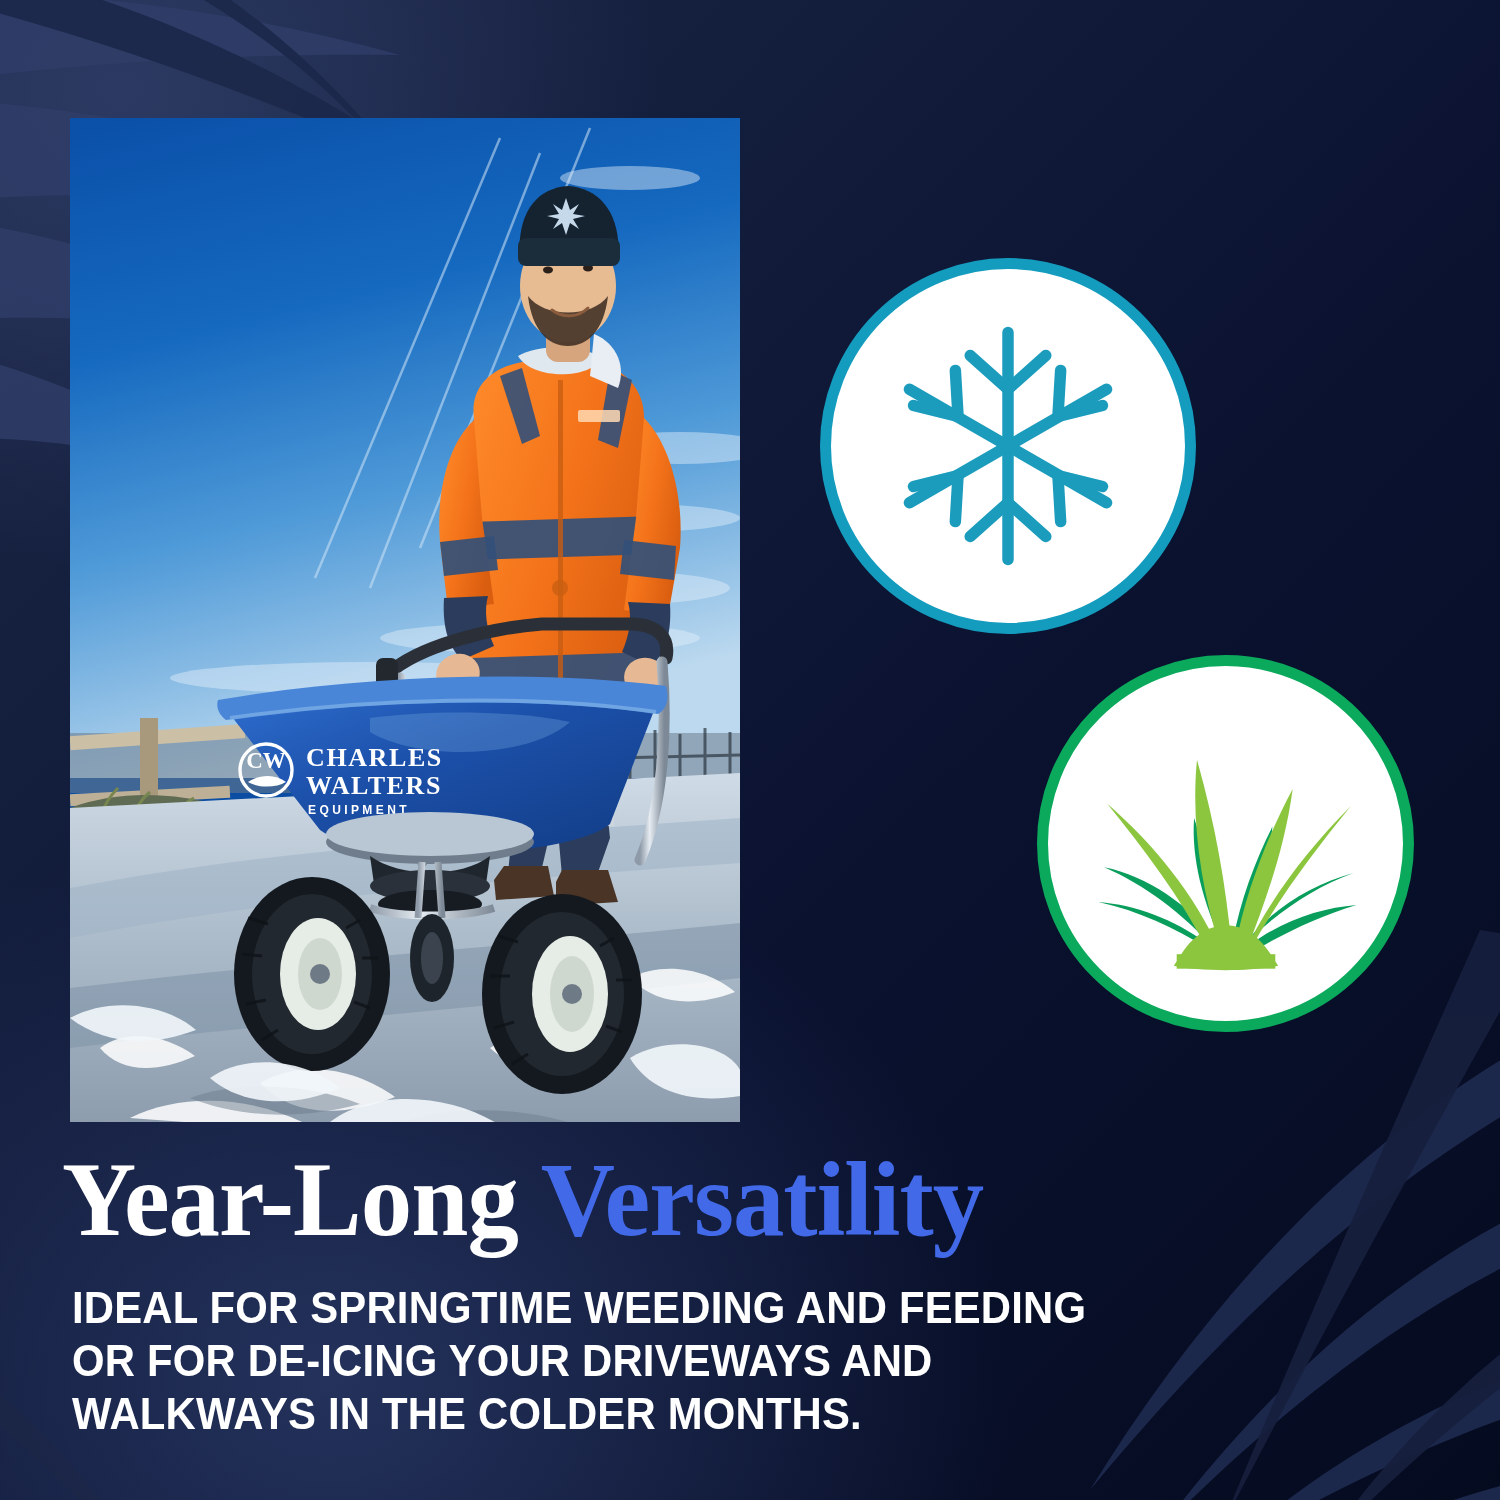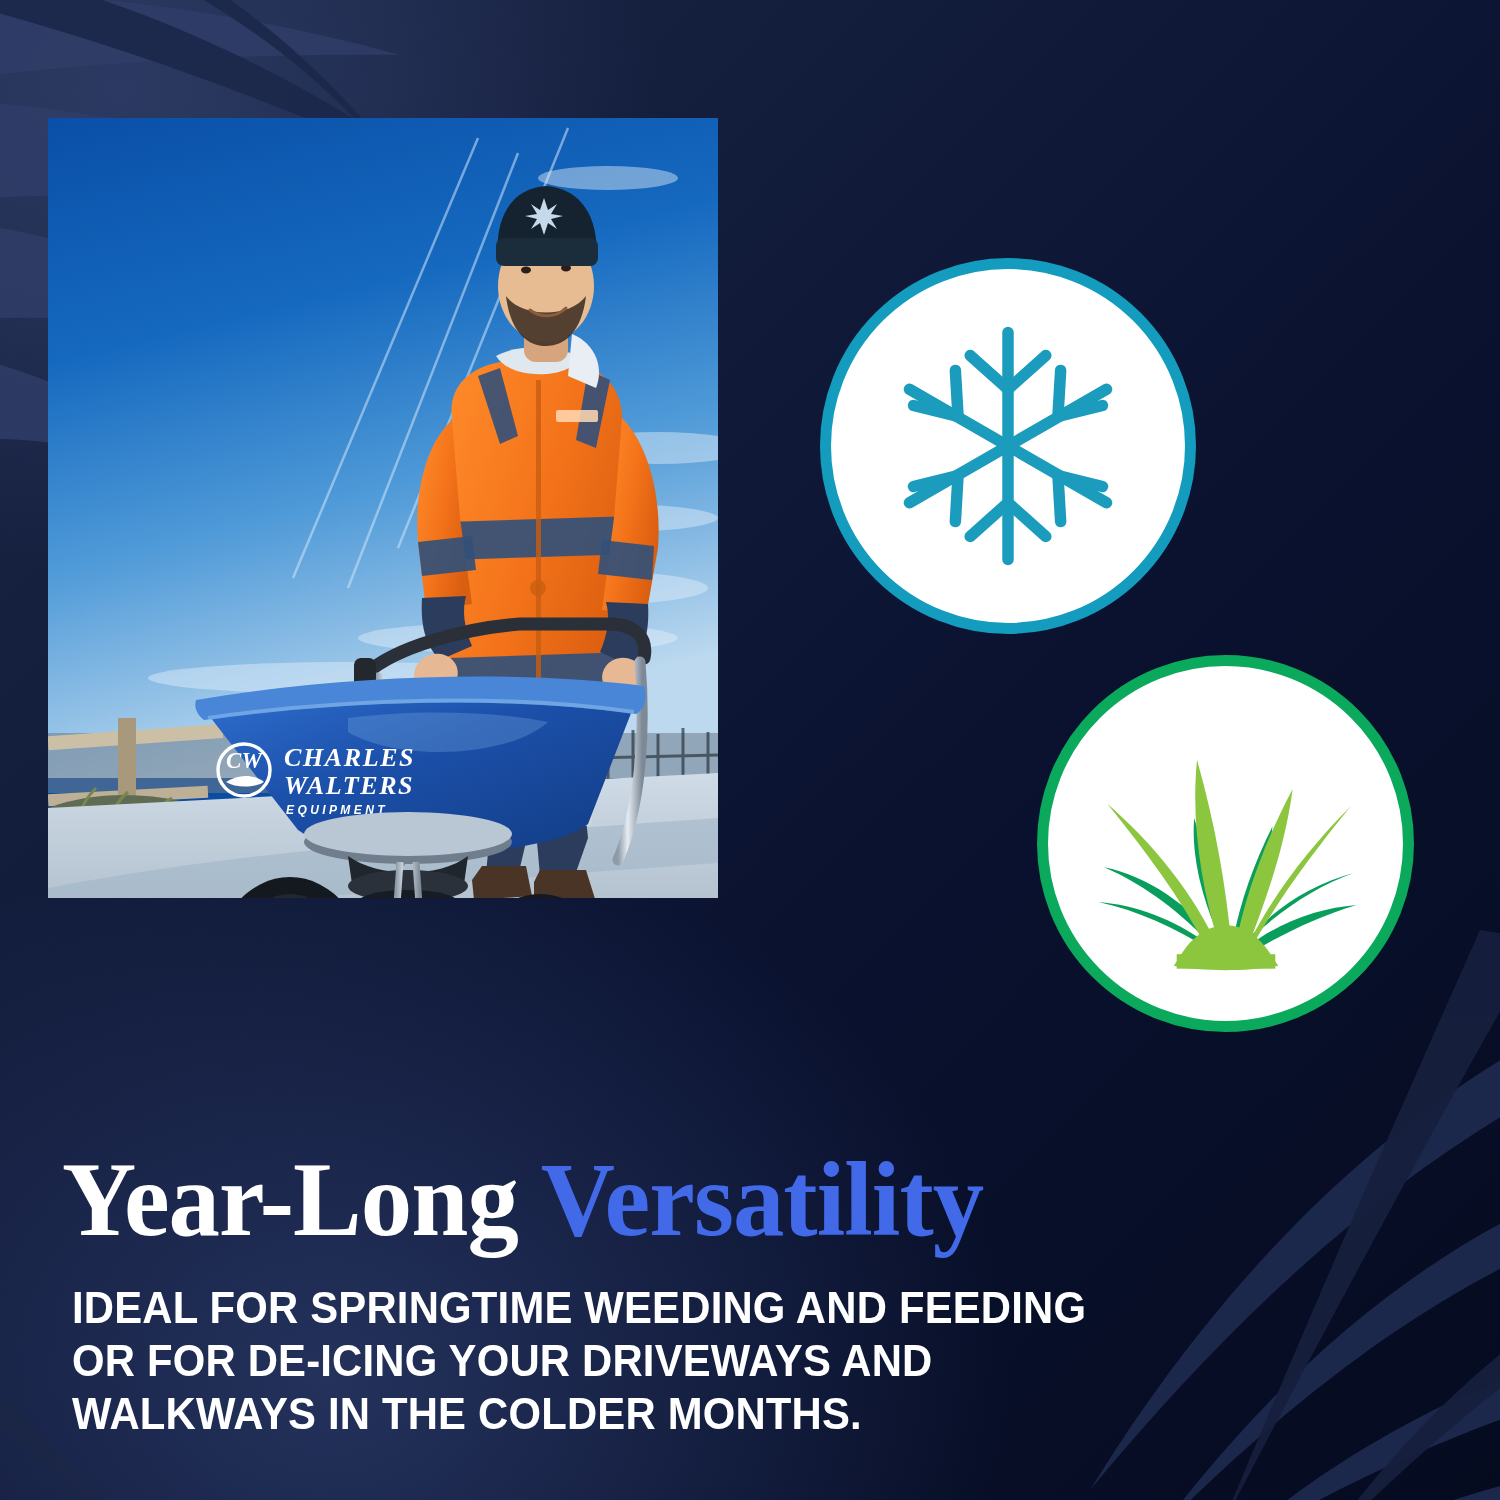--- a/index.html
+++ b/index.html
@@ -16,22 +16,22 @@
       linear-gradient(135deg,#1c2746 0%, #131d3c 28%, #0a1230 58%, #050b1f 100%);
   }
   
   .corner-art{position:absolute;pointer-events:none;}
   .tl-art{top:-40px;left:-160px;width:620px;height:560px;}
   .br-art{bottom:-70px;right:-120px;width:700px;height:640px;}
   .bl-art{bottom:-80px;left:-210px;width:480px;height:520px;}
 
   
   .photo{
-    position:absolute;left:48px;top:118px;width:670px;height:780px;
-    overflow:hidden;background:#0b4da2;font-style:italic;
+    position:absolute;left:70px;top:118px;width:670px;height:1004px;
+    overflow:hidden;background:#0b4da2;
   }
   .photo svg{display:block;width:670px;height:1004px;}
 
   
   .feature-circle{
     position:absolute;border-radius:50%;background:#ffffff;
     display:flex;align-items:center;justify-content:center;
     box-sizing:border-box;
   }
   .snow-circle{left:820px;top:258px;width:376px;height:376px;border:11px solid #149cbe;}

